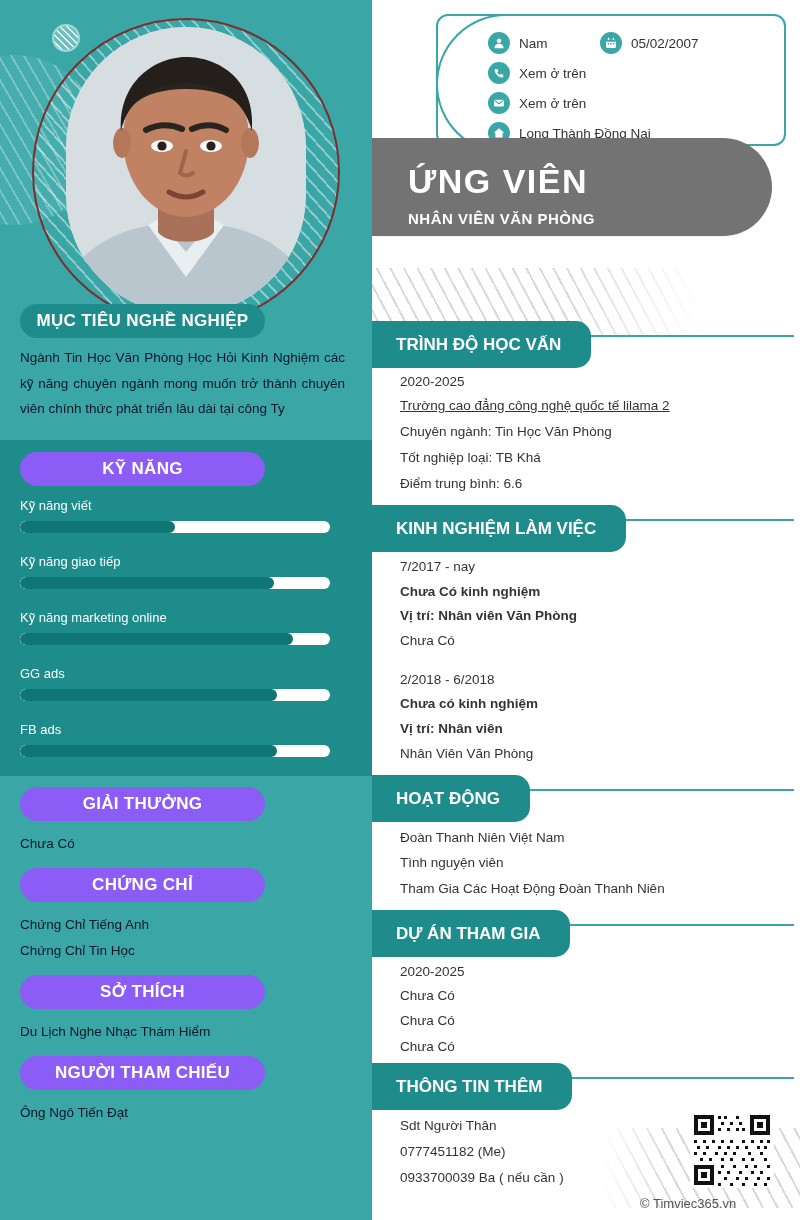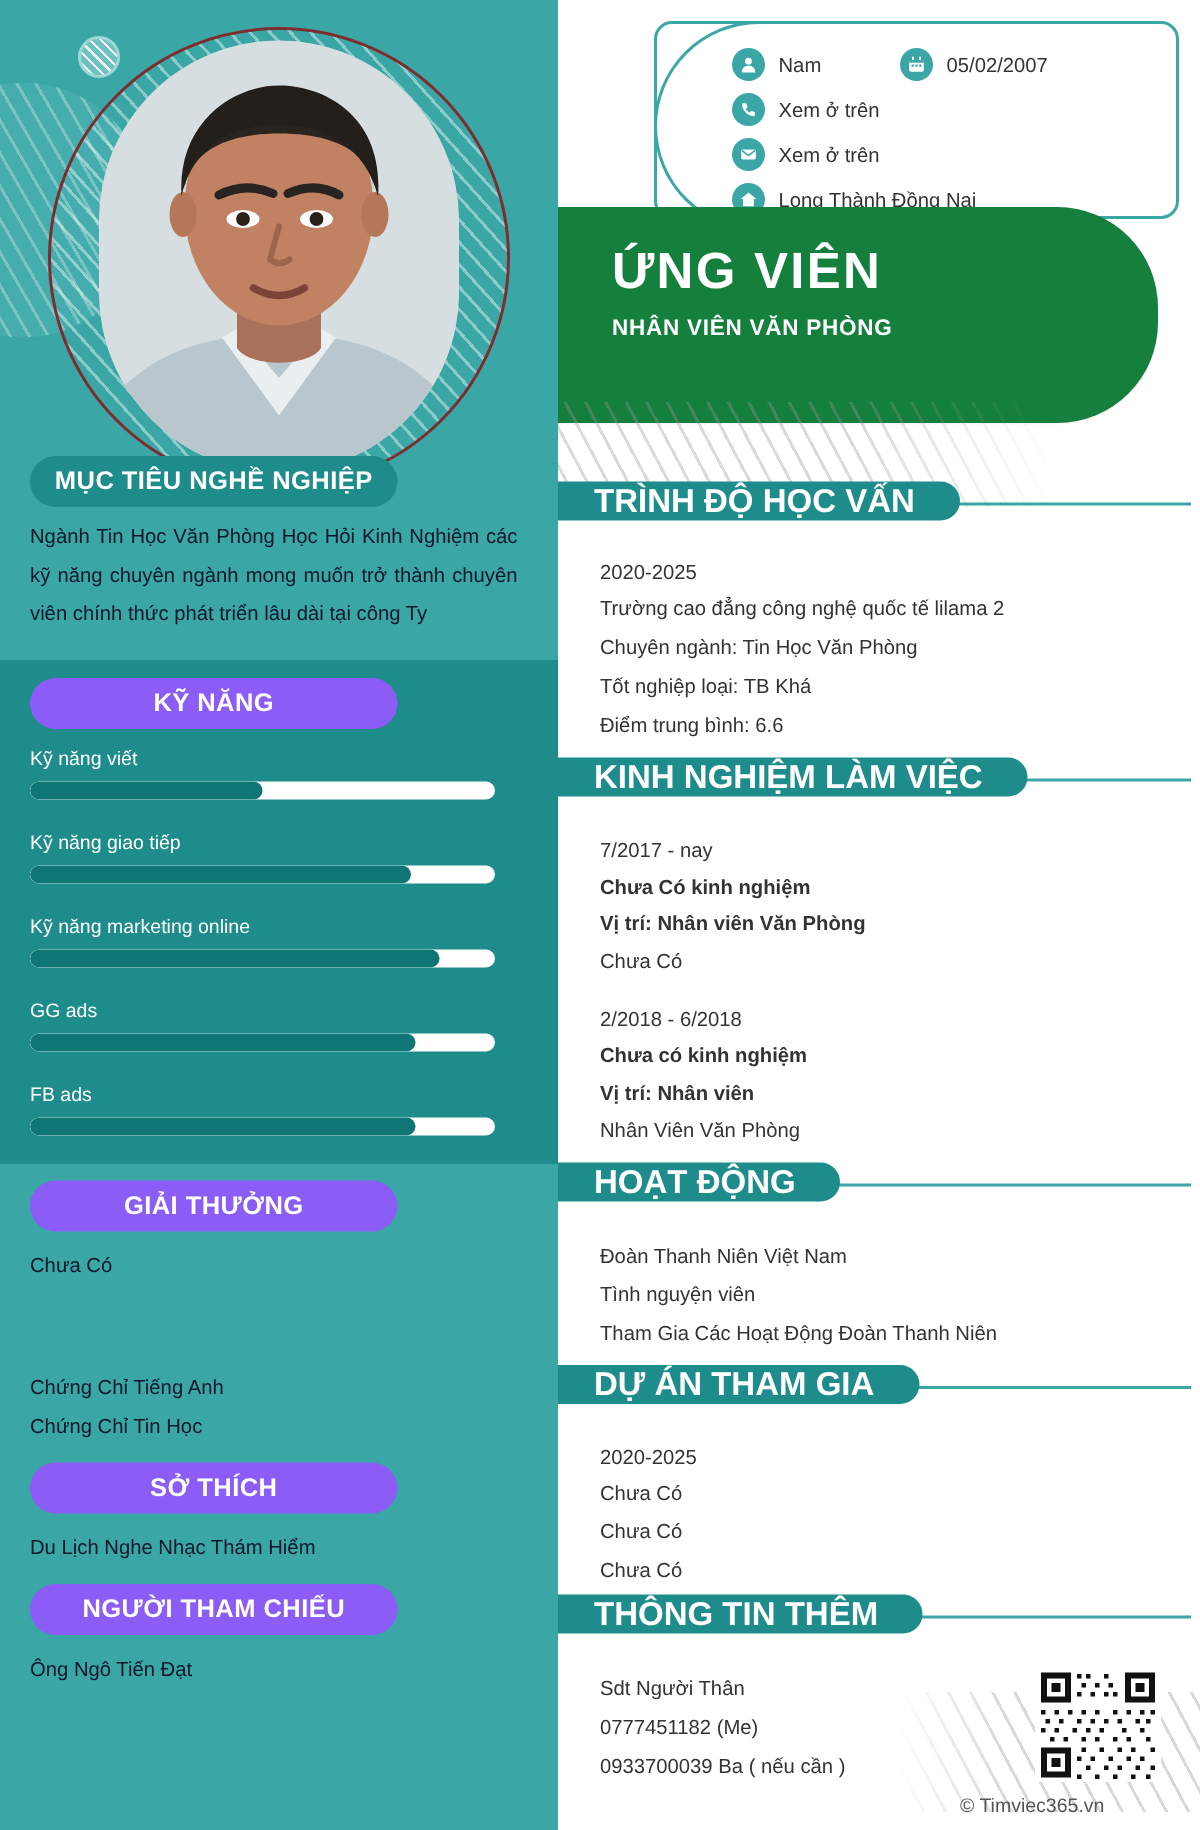--- a/index.html
+++ b/index.html
@@ -165,22 +165,22 @@
     background: #3aa6a6; color: #fff;
     display: flex; align-items: center; justify-content: center;
     font-size: 12px; flex: 0 0 22px;
   }
   .ic svg { display: block; }
 
   
   .name-banner {
     position: absolute;
     left: -10px; top: 138px;
-    width: 410px; height: 144px;
-    background: #15803d;
+    width: 410px; height: 98px;
+    background: #737373;
     border-radius: 0 67px 67px 0;
     color: #fff;
     box-shadow: 0 1px 0 rgba(0,0,0,.04);
   }
   .name-title {
     position: absolute; left: 46px; top: 24px;
     font-size: 34px; font-weight: bold; letter-spacing: 1.5px;
   }
   .name-sub {
     position: absolute; left: 46px; top: 72px;
@@ -192,25 +192,25 @@
     left: 0; top: 268px; width: 330px; height: 70px;
     background: repeating-linear-gradient(62deg, rgba(150,150,150,.35) 0 2px, transparent 2px 12px);
     -webkit-mask-image: linear-gradient(to right, #000 0%, #000 60%, transparent 100%);
     mask-image: linear-gradient(to right, #000 0%, #000 60%, transparent 100%);
   }
 
   
   .sec-head {
     position: absolute;
     left: -4px;
-    height: 26px;
+    height: 47px;
     background: #1f8c8c;
     border-radius: 0 15px 15px 0;
     color: #fff;
-    font-size: 22px; font-weight: bold;
+    font-size: 17px; font-weight: bold;
     display: flex; align-items: center;
     padding: 0 30px 0 28px;
     white-space: nowrap;
     z-index: 2;
   }
   .sec-rule {
     position: absolute;
     left: 0; width: 422px; height: 2px;
     background: #3aa6a6;
     z-index: 1;
@@ -331,20 +331,21 @@
     </div>
 
     <div class="skill-label" style="left:20px; top:722px;">FB ads</div>
     <div class="bar-bg" style="left:20px; top:745px; width:310px;">
       <div class="bar-fill" style="width:83%;"></div>
     </div>
 
     <div class="pill dark" style="left:20px; top:787px; width:245px;">GIẢI THƯỞNG</div>
     <div class="left-text" style="left:20px; top:831px; width:325px;">Chưa Có</div>
 
+    <div class="pill dark" style="left:20px; top:868px; width:245px;">CHỨNG CHỈ</div>
     <div class="left-text" style="left:20px; top:938px; width:325px;">Chứng Chỉ Tin Học</div>
     <div class="left-text" style="left:20px; top:912px; width:325px;">Chứng Chỉ Tiếng Anh</div>
 
     <div class="pill dark" style="left:20px; top:975px; width:245px;">SỞ THÍCH</div>
     <div class="left-text" style="left:20px; top:1019px; width:325px;">Du Lịch Nghe Nhạc Thám Hiểm</div>
 
     <div class="pill dark" style="left:20px; top:1056px; width:245px;">NGƯỜI THAM CHIẾU</div>
     <div class="left-text" style="left:20px; top:1100px; width:325px;">Ông Ngô Tiến Đạt</div>
   </div>
 
@@ -407,21 +408,21 @@
 
     <div class="name-banner">
       <div class="name-title">ỨNG VIÊN</div>
       <div class="name-sub">NHÂN VIÊN VĂN PHÒNG</div>
     </div>
     <div class="diag-deco"></div>
 
     <div class="sec-rule" style="top:335px;"></div>
     <div class="sec-head" style="top:321px;">TRÌNH ĐỘ HỌC VẤN</div>
     <div class="r-text" style="top:370px;">2020-2025</div>
-    <div class="r-text" style="top:394px;">Trường cao đẳng công nghệ quốc tế lilama 2</div>
+    <div class="r-text" style="top:394px;text-decoration:underline;">Trường cao đẳng công nghệ quốc tế lilama 2</div>
     <div class="r-text" style="top:420px;">Chuyên ngành: Tin Học Văn Phòng</div>
     <div class="r-text" style="top:446px;">Tốt nghiệp loại: TB Khá</div>
     <div class="r-text" style="top:472px;">Điểm trung bình: 6.6</div>
 
     <div class="sec-rule" style="top:519px;"></div>
     <div class="sec-head" style="top:505px;">KINH NGHIỆM LÀM VIỆC</div>
     <div class="r-text" style="top:555px;">7/2017 - nay</div>
     <div class="r-text b" style="top:580px;">Chưa Có kinh nghiệm</div>
     <div class="r-text b" style="top:604px;">Vị trí: Nhân viên Văn Phòng</div>
     <div class="r-text" style="top:629px;">Chưa Có</div>

